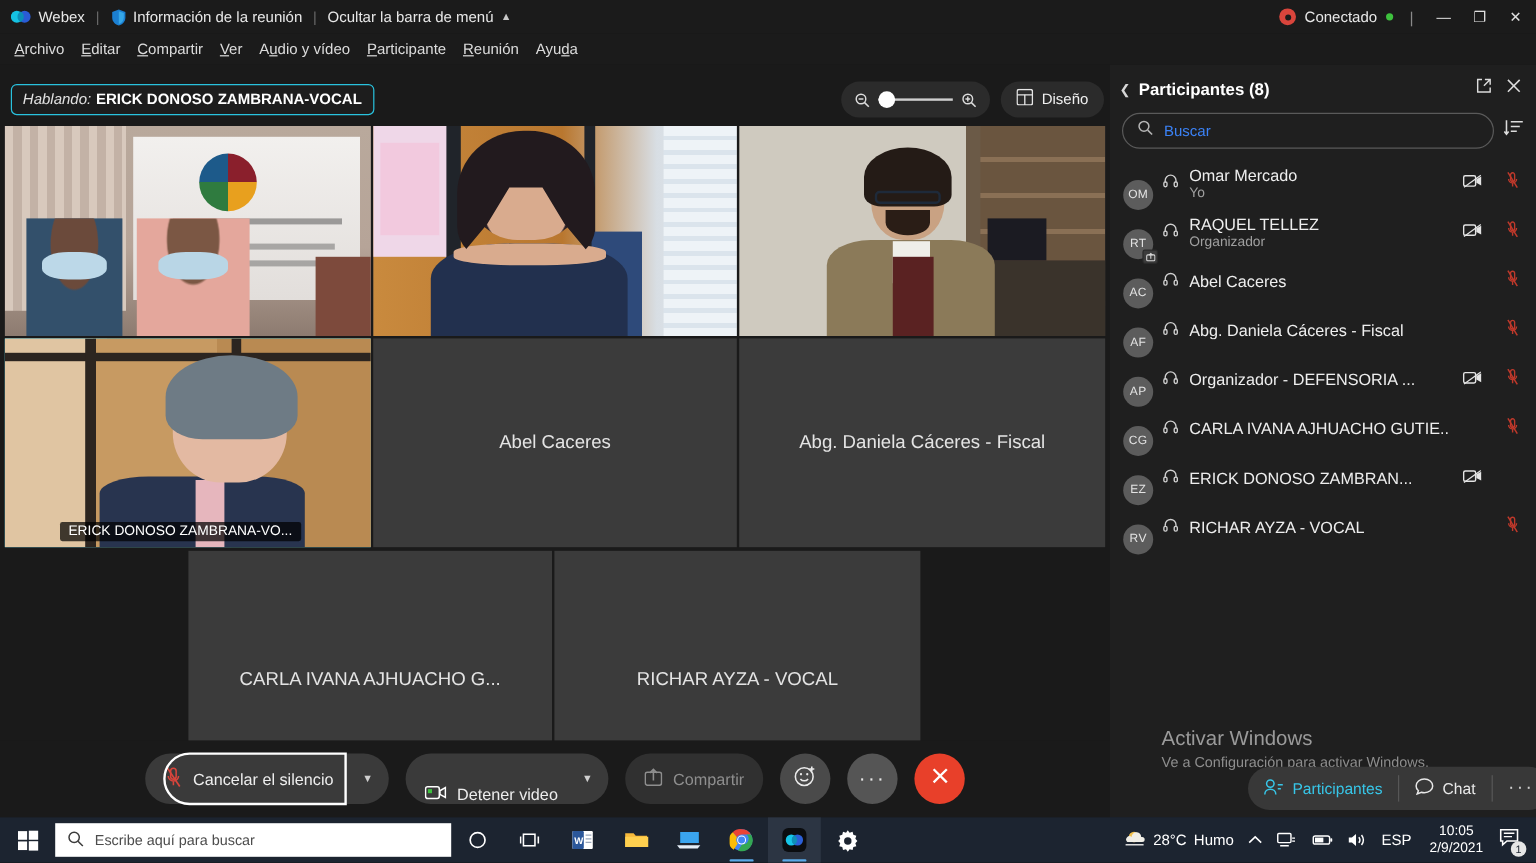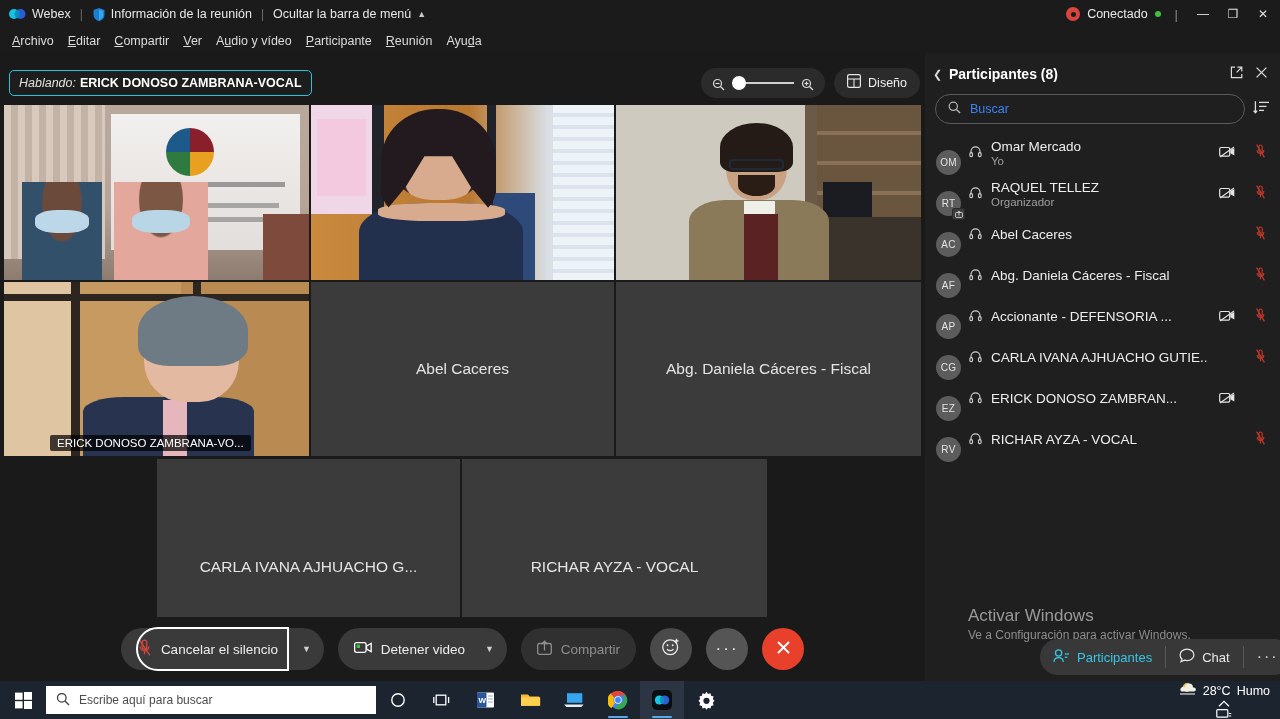--- a/index.html
+++ b/index.html
@@ -248,21 +248,21 @@
   }
   .tb-start { width: 46px; height: 38px; display: flex; align-items: center; justify-content: center; }
   .tb-search {
     width: 330px; height: 28px; background: #ffffff; display: flex; align-items: center;
     padding: 0 10px; gap: 9px;
   }
   .tb-search span { color: #4c4c4c; font-size: 12px; }
   .tb-icon { width: 44px; height: 38px; display: flex; align-items: center; justify-content: center; position: relative; }
   .tb-icon.act { background: #2c3543; }
   .tb-icon .underline { position: absolute; bottom: 1px; left: 12px; width: 20px; height: 2.5px; background: #59a9e8; border-radius: 2px; }
-  .tray { margin-left: auto; display: flex; align-items: center; height: 38px; padding-right: 4px; gap: 0; flex-direction: column; }
+  .tray { margin-left: auto; display: flex; align-items: center; height: 38px; padding-right: 4px; gap: 0; }
   .tray-item { display: flex; align-items: center; padding: 0 6px; height: 38px; color: #ffffff; font-size: 12.5px; gap: 6px; }
   .clock { display: flex; flex-direction: column; align-items: center; justify-content: center; height: 38px; padding: 0 9px; color:#fff; font-size: 11.5px; line-height: 14px; }
   .notif { position: relative; padding: 0 9px 0 4px; display:flex; align-items:center; height:38px; }
   .notif-badge {
     position: absolute; right: 4px; bottom: 5px; width: 13px; height: 13px; border-radius: 50%;
     background: #e6e6e6; color: #1c2430; font-size: 9px; display: flex; align-items: center; justify-content: center;
   }
 </style>
 </head>
 <body>
@@ -449,21 +449,21 @@
               <line x1="7.5" y1="12" x2="7.5" y2="15.3" stroke="#d9453c" stroke-width="1.3"></line>
               <line x1="2.2" y1="0.6" x2="12.8" y2="16.4" stroke="#d9453c" stroke-width="1.4"></line>
             </svg>
         </span>
         <span>Cancelar el silencio</span>
       </div>
       <span class="chev">▼</span>
     </div>
 
     <div class="tbtn split">
-      <div style="display:flex;align-items:center;gap:9px;padding-right:6px;height:42px;">
+      <div style="display:flex;align-items:flex-end;gap:9px;padding-right:6px;height:42px;">
         <span>
           <svg width="18" height="13" viewBox="0 0 18 13">
               <rect x="0.6" y="1.6" width="11.5" height="9.8" rx="1.8" fill="none" stroke="#ffffff" stroke-width="1.3"></rect>
               <path d="M12.6 5 L17.2 2.4 V10.6 L12.6 8 Z" fill="none" stroke="#ffffff" stroke-width="1.3"></path>
               <rect x="2.6" y="3.6" width="3.4" height="3.4" fill="#3ec23e"></rect>
             </svg>
         </span>
         <span>Detener video</span>
       </div>
       <span class="chev">▼</span>
@@ -692,21 +692,21 @@
             <span>AP</span>
           </span>
         <span class="hs-ico">
           <svg width="13" height="13" viewBox="0 0 13 13">
               <path d="M2 8.2V6.4a4.5 4.5 0 0 1 9 0v1.8" fill="none" stroke="#cfcfcf" stroke-width="1.15"></path>
               <rect x="0.9" y="7.6" width="2.6" height="4" rx="1.2" fill="none" stroke="#cfcfcf" stroke-width="1.15"></rect>
               <rect x="9.5" y="7.6" width="2.6" height="4" rx="1.2" fill="none" stroke="#cfcfcf" stroke-width="1.15"></rect>
             </svg>
         </span>
         <span class="pinfo">
-          <span class="pname2" style="display:block">Accionante - DEFENSORIA ...</span>
+          <span class="pname2" style="display:block">Organizador - DEFENSORIA ...</span>
         </span>
         <span class="picons">
           <span class="cam-slot">
               <span>
             <svg width="16" height="12" viewBox="0 0 16 12">
                   <rect x="0.7" y="1.5" width="10" height="8.6" rx="1.4" fill="none" stroke="#e4e4e4" stroke-width="1.2"></rect>
                   <path d="M11.3 4.3 L15.3 2.1 V9.5 L11.3 7.3 Z" fill="#e4e4e4"></path>
                   <line x1="1" y1="11" x2="15" y2="1" stroke="#e4e4e4" stroke-width="1.05"></line>
                 </svg>
           </span>

